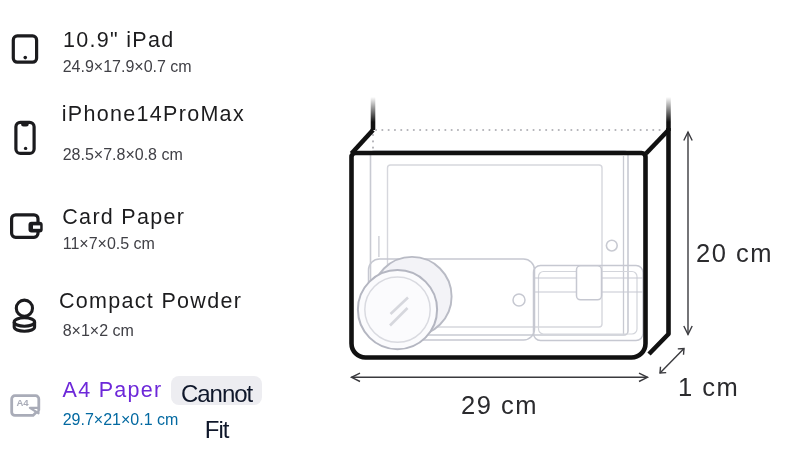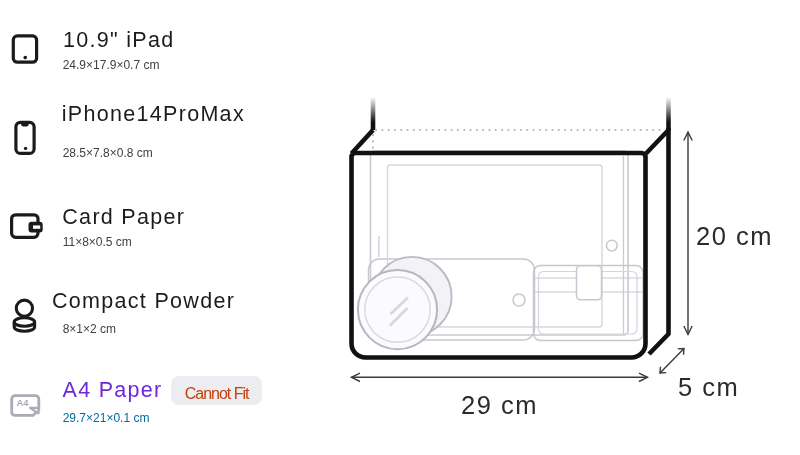--- a/index.html
+++ b/index.html
@@ -1,21 +1,21 @@
 <!DOCTYPE html>
 <html><head>
 <meta charset="utf-8">
 <style>
 html,body{margin:0;padding:0;width:800px;height:455px;background:#fff;font-family:"Liberation Sans",sans-serif;overflow:hidden}
 .abs{position:absolute}
 .title{font-size:21.5px;letter-spacing:1.3px;color:#1c1c1e;white-space:nowrap}
-.sub{font-size:12px;letter-spacing:0px;color:#404046;white-space:nowrap}
+.sub{font-size:16px;letter-spacing:0px;color:#404046;white-space:nowrap}
 .dis-t{color:#6d28d9}
 .dis-s{color:#0369a1}
-.badge{font-size:16px;letter-spacing:-1px;color:#c2410c;background:#ededf1;border-radius:8px;width:90.8px;height:28.4px;line-height:35.5px;text-align:center;display:inline-block}
+.badge{font-size:24px;letter-spacing:-1px;color:#0f172a;background:#ededf1;border-radius:8px;width:90.8px;height:28.4px;line-height:35.5px;text-align:center;display:inline-block}
 .dim{font-size:25.5px;letter-spacing:1.5px;color:#2b2b2e;white-space:nowrap}
 </style>
 </head>
 <body>
 
 <svg class="abs" style="left:0;top:0" width="800" height="455" viewBox="0 0 800 455">
 <defs>
 <linearGradient id="strapL" x1="0" y1="97" x2="0" y2="122" gradientUnits="userSpaceOnUse">
 <stop offset="0" stop-color="#111" stop-opacity="0"></stop>
 <stop offset="1" stop-color="#111" stop-opacity="1"></stop>
@@ -122,26 +122,26 @@
 </g>
 </svg>
 
 <div class="abs title" style="left:63px;top:27.8px">10.9" iPad</div>
 <div class="abs sub" style="left:62.7px;top:57.9px">24.9×17.9×0.7 cm</div>
 
 <div class="abs title" style="left:61.8px;top:102px">iPhone14ProMax</div>
 <div class="abs sub" style="left:62.7px;top:145.7px">28.5×7.8×0.8 cm</div>
 
 <div class="abs title" style="left:62.3px;top:205px">Card Paper</div>
-<div class="abs sub" style="left:62.7px;top:234.5px">11×8×0.5 cm</div>
+<div class="abs sub" style="left:62.7px;top:234.5px">11×7×0.5 cm</div>
 
-<div class="abs title" style="left:52px;top:288.9px">Compact Powder</div>
+<div class="abs title" style="left:59px;top:288.9px">Compact Powder</div>
 <div class="abs sub" style="left:62.7px;top:321.9px">8×1×2 cm</div>
 
 <div class="abs title dis-t" style="left:62.5px;top:377.6px">A4 Paper</div>
 <div class="abs badge" style="left:171.2px;top:376.4px">Cannot Fit</div>
 <div class="abs sub dis-s" style="left:62.7px;top:410.6px">29.7×21×0.1 cm</div>
 
 <div class="abs dim" style="left:461px;top:390.6px">29 cm</div>
 
-<div class="abs dim" style="left:696px;top:222px">20 cm</div>
+<div class="abs dim" style="left:696px;top:239px">20 cm</div>
 
-<div class="abs dim" style="left:678px;top:372.9px">5 cm</div>
+<div class="abs dim" style="left:678px;top:372.9px">1 cm</div>
 
 </body></html>

